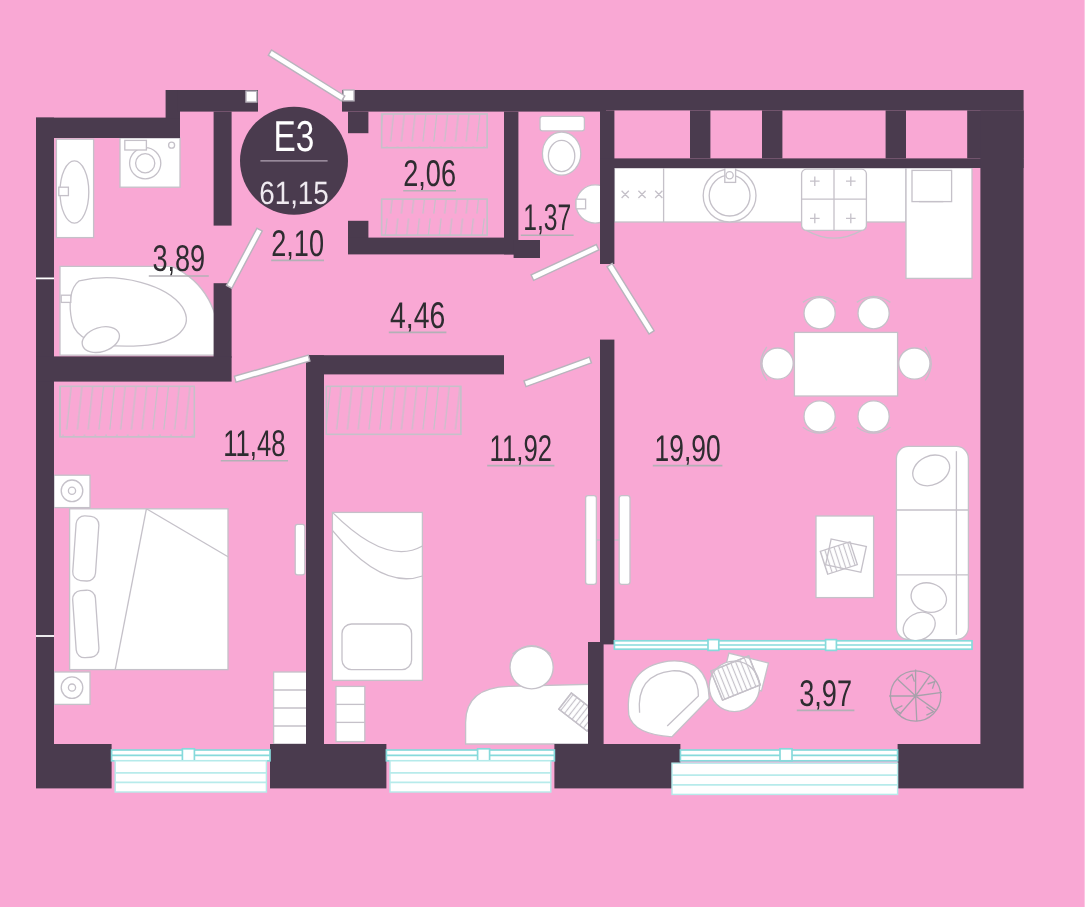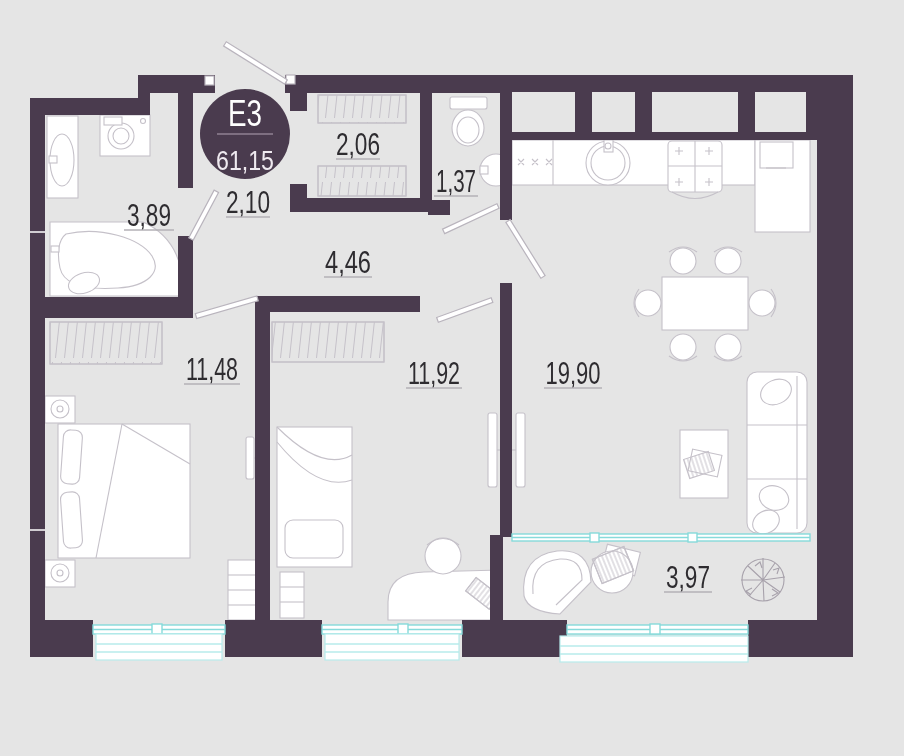--- a/index.html
+++ b/index.html
@@ -1,16 +1,16 @@
 <!DOCTYPE html>
 <html><head>
 <meta charset="utf-8">
 <style>
   html,body{margin:0;padding:0;background:#fff;}
-  .stage{width:904px;height:756px;background:#e5e5e5;position:relative;overflow:hidden;}
+  .stage{width:904px;height:756px;background:#f9a8d4;position:relative;overflow:hidden;}
   svg{display:block;}
   .furn{stroke:#c5c1c9;stroke-width:1.1;fill:#fff;}
   .furn line, .furn path.open{fill:none;}
   .area-label{font-family:"Liberation Sans",sans-serif;font-size:31px;fill:#2e2c30;text-anchor:middle;}
   .badge-code{font-family:"Liberation Sans",sans-serif;font-size:36px;fill:#ffffff;text-anchor:middle;}
   .badge-area{font-family:"Liberation Sans",sans-serif;font-size:27px;fill:#efeaf0;text-anchor:middle;}
   .underline{stroke:#b3b0b6;stroke-width:1.3;}
   .door{fill:#fff;stroke:#b9b4bd;stroke-width:1.2;}
   .seam{stroke:#fff;stroke-width:1.5;}
   .sill{stroke:#b7ebeb;fill:#fff;stroke-width:1.2;}

